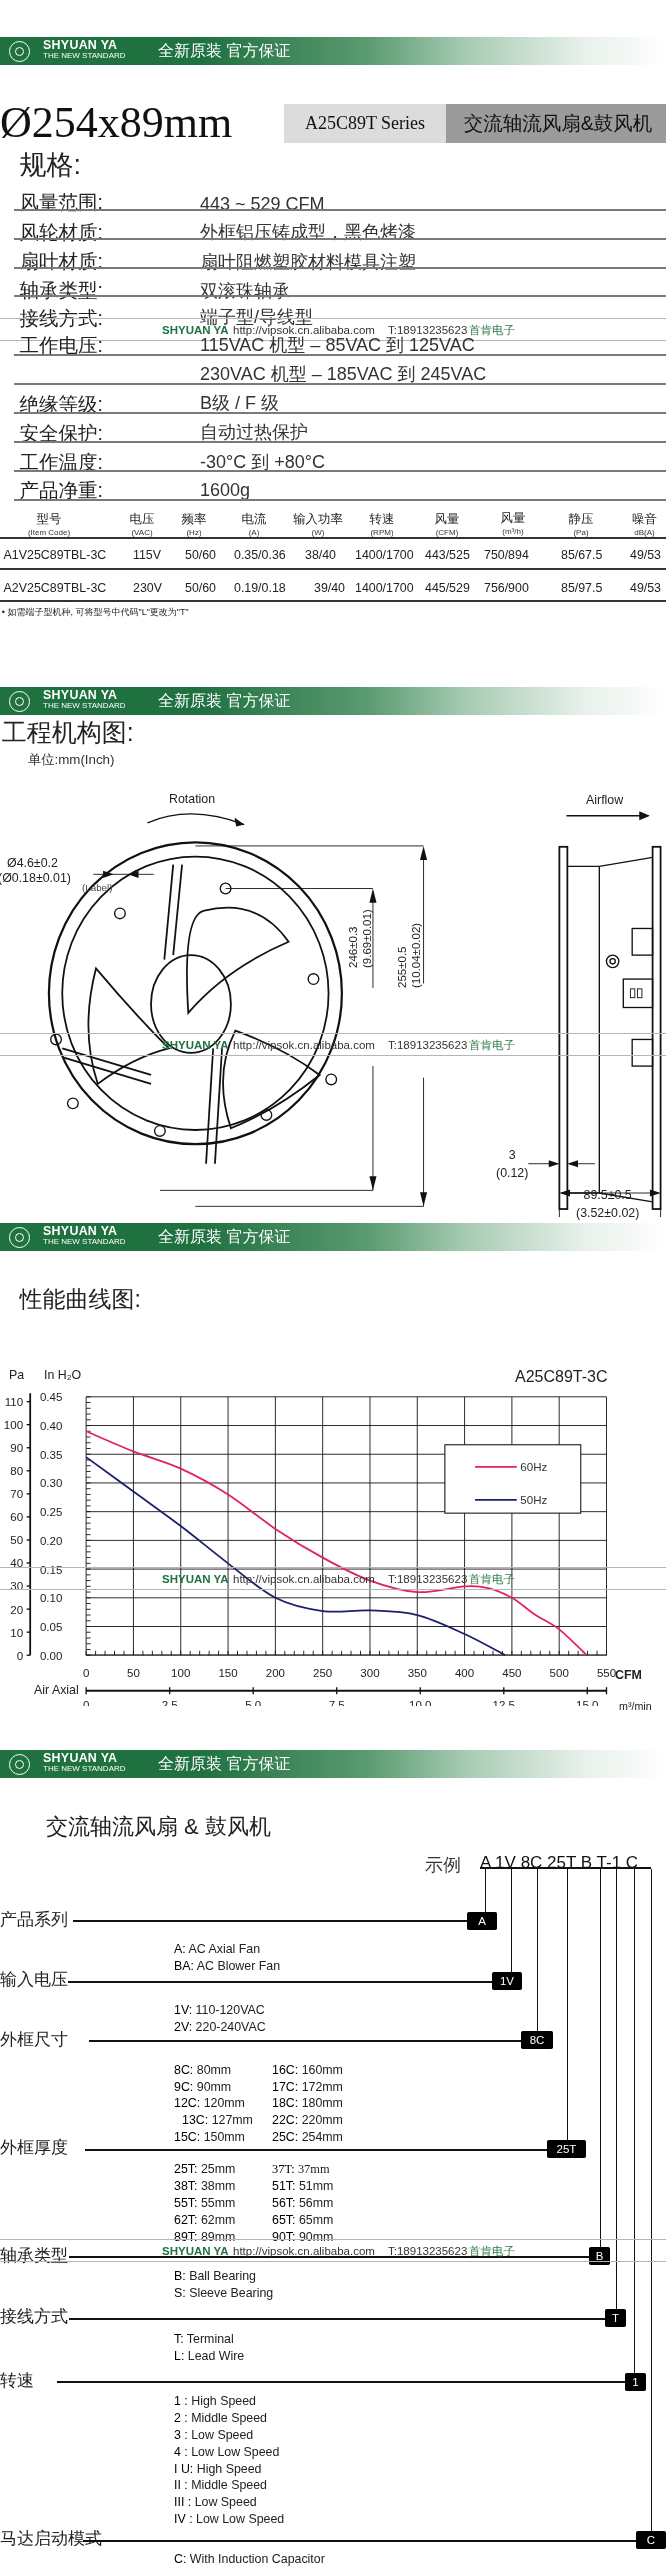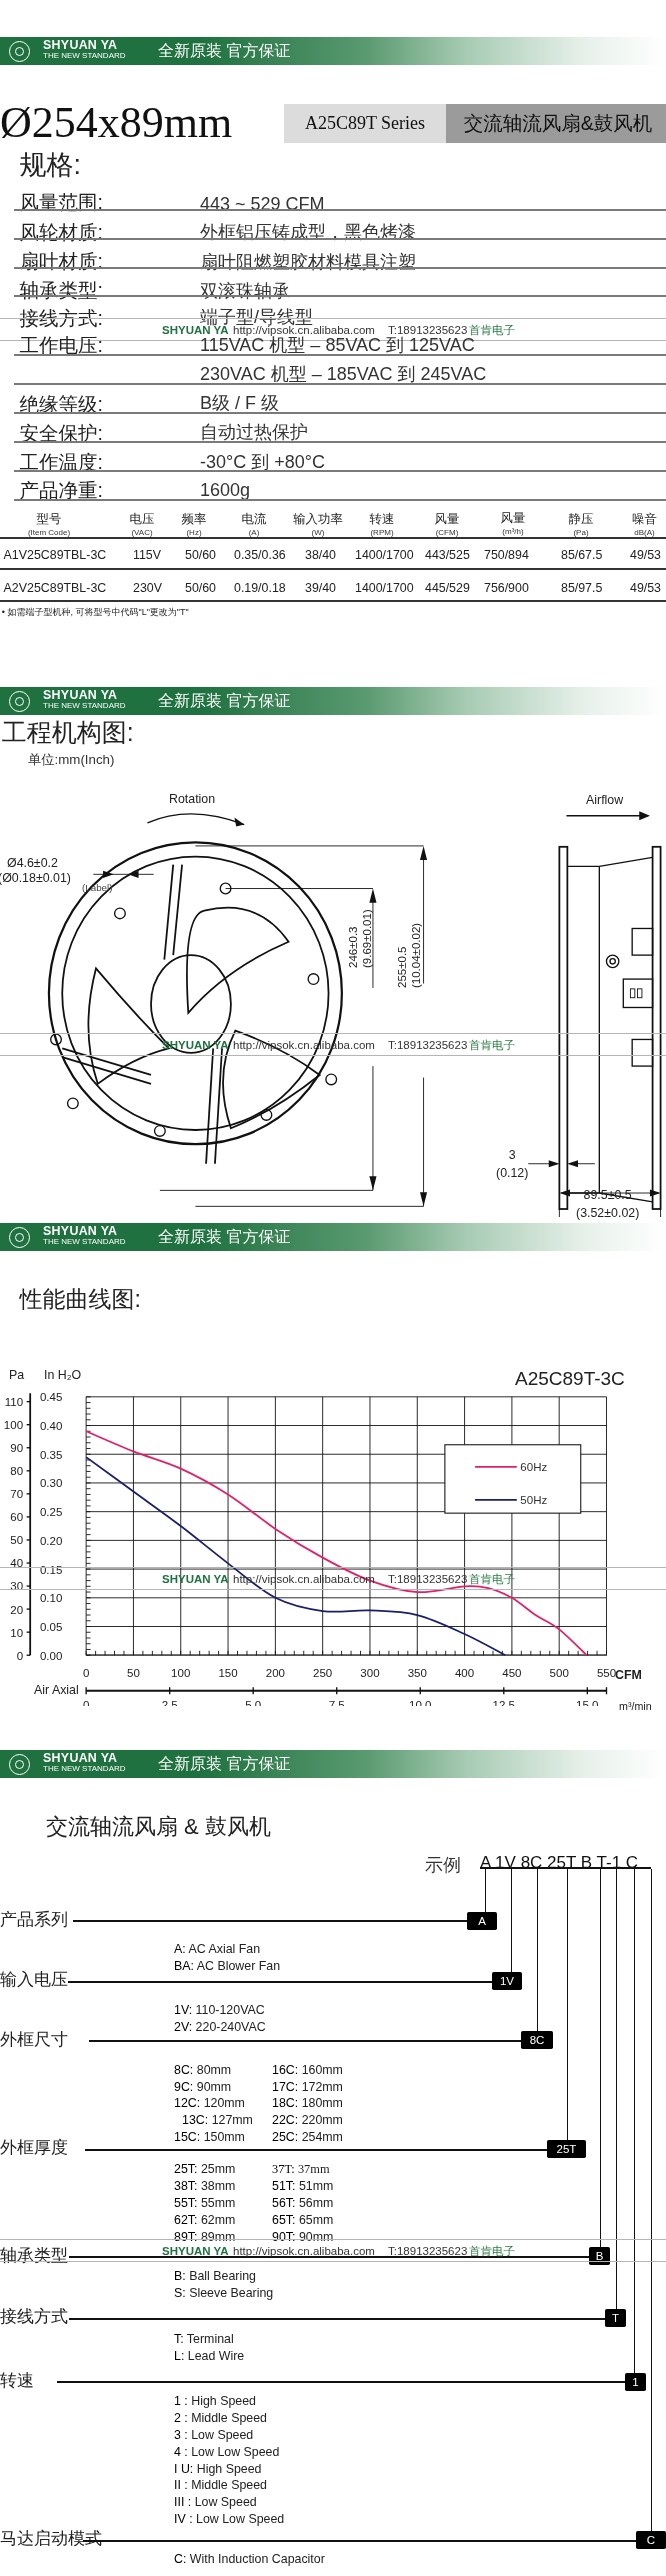--- a/index.html
+++ b/index.html
@@ -131,21 +131,21 @@
     <div class="td" style="left:561px;top:548px;">85/67.5</div>
     <div class="td" style="left:630px;top:548px;">49/53</div>
   </div>
   <div class="abs" style="left:0;top:568px;width:666px;height:1.8px;background:#333;"></div>
 
   <div>
     <div class="td" style="left:3.6px;top:581px;">A2V25C89TBL-3C</div>
     <div class="td" style="left:133px;top:581px;">230V</div>
     <div class="td" style="left:185px;top:581px;">50/60</div>
     <div class="td" style="left:234px;top:581px;">0.19/0.18</div>
-    <div class="td" style="left:305px;top:581px;">39/40</div>
+    <div class="td" style="left:314px;top:581px;">39/40</div>
     <div class="td" style="left:355px;top:581px;">1400/1700</div>
     <div class="td" style="left:425px;top:581px;">445/529</div>
     <div class="td" style="left:484px;top:581px;">756/900</div>
     <div class="td" style="left:561px;top:581px;">85/97.5</div>
     <div class="td" style="left:630px;top:581px;">49/53</div>
   </div>
   <div class="abs" style="left:0;top:600px;width:666px;height:1.8px;background:#333;"></div>
   <div class="abs" style="left:1.8px;top:606px;font-size:9px;color:#222;">• 如需端子型机种, 可将型号中代码"L"更改为"T"</div>
 </div>
 
@@ -270,21 +270,21 @@
 <div class="banner" style="top:1223px;">
   <div class="logo"></div>
   <div class="brand">SHYUAN YA</div>
   <div class="tag">THE NEW STANDARD</div>
   <div class="slogan" style="left:158px;">全新原装 官方保证</div>
 </div>
 
 <div class="abs" style="left:19.5px;top:1284px;font-size:23px;color:#222;">性能曲线图:</div>
 <div class="abs" style="left:9px;top:1368px;font-size:12.4px;">Pa</div>
 <div class="abs" style="left:44px;top:1368px;font-size:12.4px;">In H₂O</div>
-<div class="abs" style="left:515px;top:1368px;font-size:19px;">A25C89T-3C</div>
+<div class="abs" style="left:515px;top:1368px;font-size:16px;">A25C89T-3C</div>
 
 <svg id="chart" class="abs" style="left:0;top:1386px;" width="666" height="320" viewBox="0 0 750 360">
     <line x1="97" y1="12" x2="97" y2="303" stroke="#111" stroke-width="1"></line>
     <line x1="150.27272727272728" y1="12" x2="150.27272727272728" y2="303" stroke="#111" stroke-width="1"></line>
     <line x1="203.54545454545456" y1="12" x2="203.54545454545456" y2="303" stroke="#111" stroke-width="1"></line>
     <line x1="256.8181818181818" y1="12" x2="256.8181818181818" y2="303" stroke="#111" stroke-width="1"></line>
     <line x1="310.0909090909091" y1="12" x2="310.0909090909091" y2="303" stroke="#111" stroke-width="1"></line>
     <line x1="363.3636363636364" y1="12" x2="363.3636363636364" y2="303" stroke="#111" stroke-width="1"></line>
     <line x1="416.6363636363636" y1="12" x2="416.6363636363636" y2="303" stroke="#111" stroke-width="1"></line>
     <line x1="469.9090909090909" y1="12" x2="469.9090909090909" y2="303" stroke="#111" stroke-width="1"></line>

